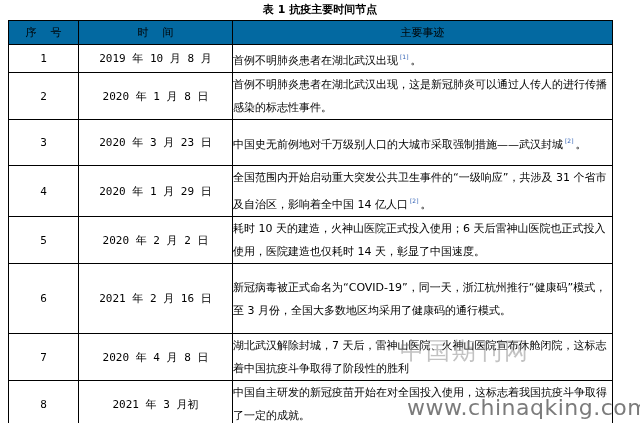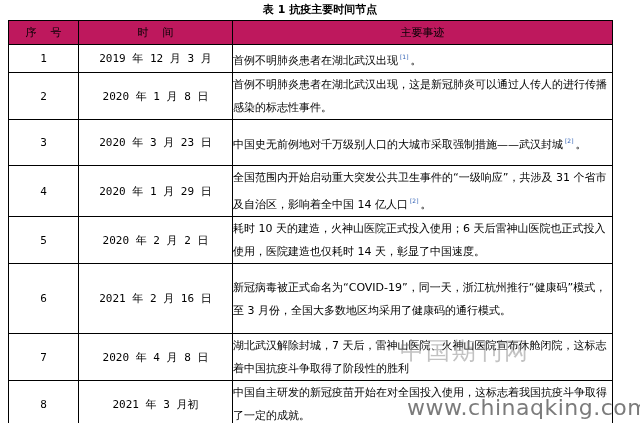--- a/index.html
+++ b/index.html
@@ -33,21 +33,21 @@
       border-collapse: collapse;
       table-layout: fixed;
     }
     table.tbl td, table.tbl th {
       border: 1px solid #000;
       padding: 0;
       font-size: 11px;
       font-weight: normal;
     }
     table.tbl th {
-      background: #be185d;
+      background: #0369a1;
       height: 23px;
       text-align: center;
       letter-spacing: 0;
     }
     th .sp { display: inline-block; width: 14px; }
     td.num, td.date {
       text-align: center;
       vertical-align: middle;
       font-family: "DejaVu Sans Mono", "Liberation Mono", monospace;
       font-size: 10.5px;
@@ -100,21 +100,21 @@
   <thead>
     <tr>
       <th><span>序</span><span class="sp"></span><span>号</span></th>
       <th><span>时</span><span class="sp"></span><span>间</span></th>
       <th>主要事迹</th>
     </tr>
   </thead>
   <tbody>
     <tr style="height:23px">
       <td class="num">1</td>
-      <td class="date">2019 年 12 月 3 月</td>
+      <td class="date">2019 年 10 月 8 月</td>
       <td class="event"><span>首例不明肺炎患者在湖北武汉出现</span><sup class="cite">[1]</sup><span>。</span></td>
     </tr>
     <tr style="height:47px">
       <td class="num">2</td>
       <td class="date">2020 年 1 月 8 日</td>
       <td class="event"><span>首例不明肺炎患者在湖北武汉出现，这是新冠肺炎可以通过人传人的进行传播感染的标志性事件。</span></td>
     </tr>
     <tr style="height:46px">
       <td class="num">3</td>
       <td class="date">2020 年 3 月 23 日</td>

